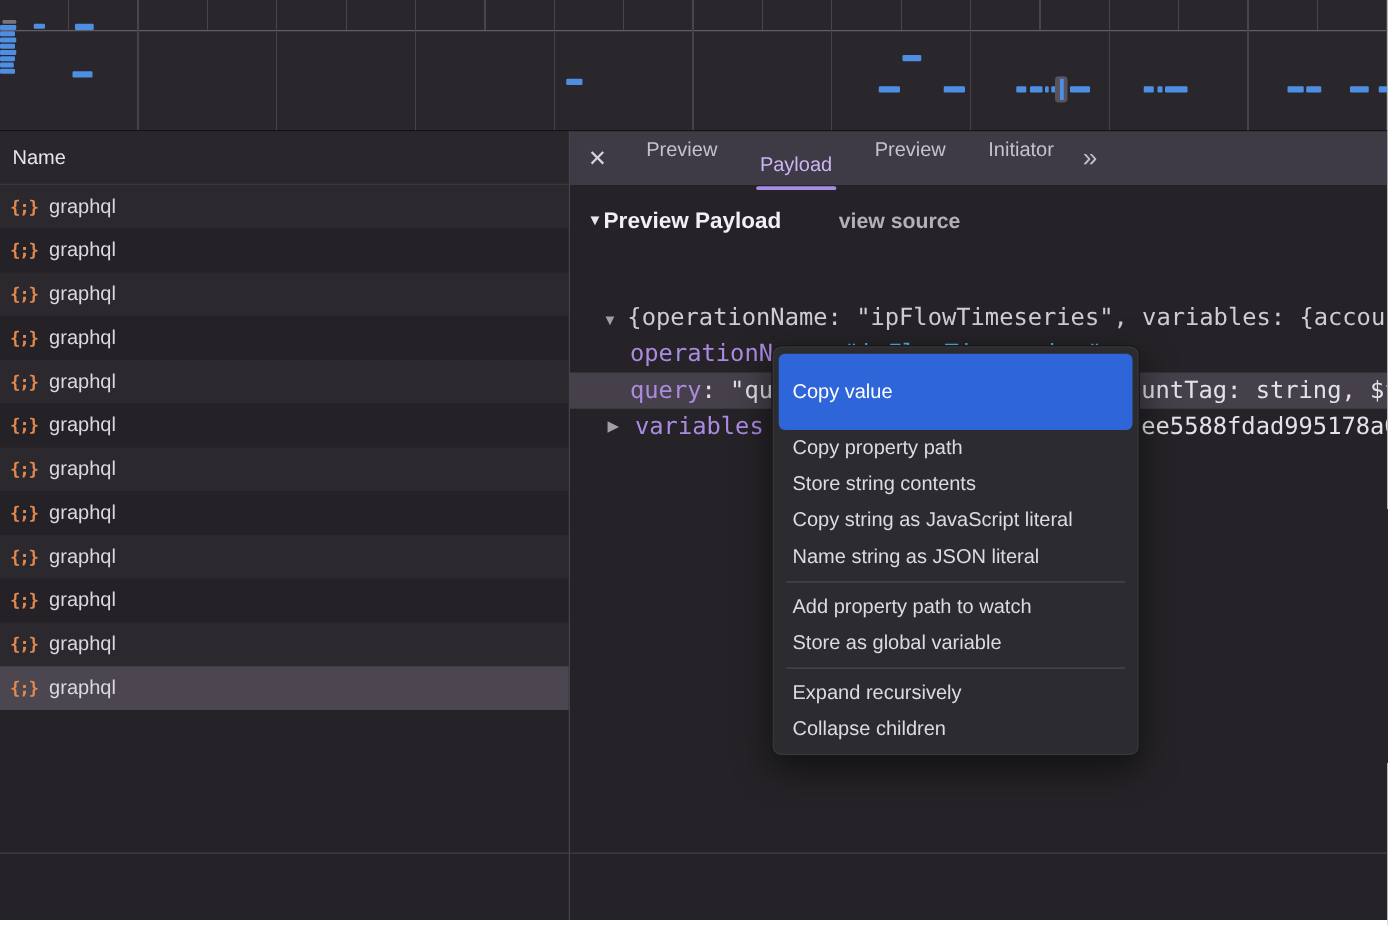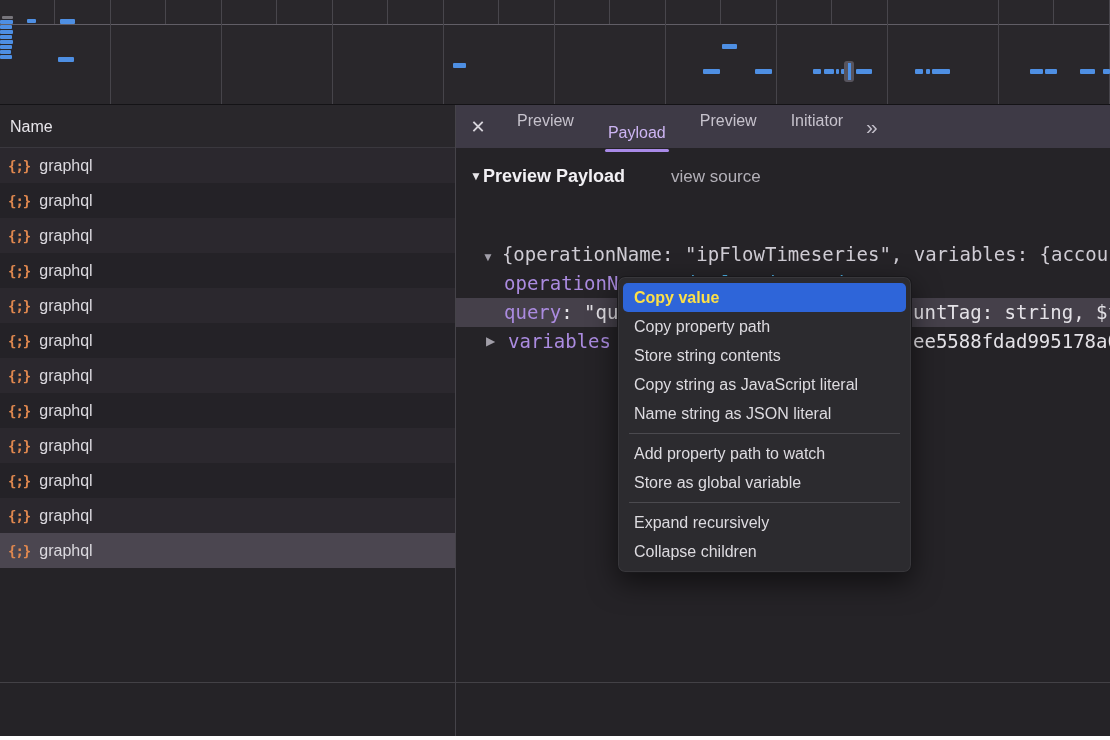--- a/index.html
+++ b/index.html
@@ -43,42 +43,42 @@
   .tab{position:relative;height:43px;line-height:43px;padding:0 15px;margin:0 2px;cursor:default;}
   .tab.active{color:#cdb5f3;margin-top:12px;}
   .tab.active::after{content:"";position:absolute;left:12px;right:12px;bottom:2px;height:3px;
                      background:#a98ae8;border-radius:2px;}
   .tab-overflow{margin-left:6px;font-size:21px;color:#c3bfca;letter-spacing:-2px;}
 
   
   .payload{position:absolute;left:0;top:43px;width:100%;bottom:0;overflow:hidden;}
   .section-header{margin:18px 0 0 14px;font-size:18px;color:#f2f0f4;font-weight:bold;}
   .section-header .tri{font-size:12px;margin-right:1px;vertical-align:2px;color:#e8e6ea;}
-  .view-source{font-weight:normal;color:#b3b0b8;font-size:17px;margin-left:46px;}
+  .view-source{font-weight:bold;color:#b3b0b8;font-size:17px;margin-left:46px;}
   .tree{position:absolute;left:0;top:92px;width:100%;
         font-family:"DejaVu Sans Mono",monospace;font-size:19px;color:#d6d4da;}
   .trow{position:relative;height:29px;line-height:29px;white-space:nowrap;overflow:hidden;}
   .trow .tri{font-family:"Liberation Sans",sans-serif;font-size:12px;color:#a19ea8;margin-right:8px;}
   .t-root{padding-left:26px;color:#cfccd4;}
   .t-leaf{padding-left:48px;}
   .t-child-arrow{position:absolute;left:30px;top:0;}
   .t-vars-key{padding-left:52px;}
   .trow.selected{background:#45404a;}
   .key{color:#ab8be0;}
   .str{color:#4db3e8;}
   .plain{color:#e4e2e7;}
   .frag-right{position:absolute;left:457px;top:0;color:#e4e2e7;}
 
   
   .context-menu{position:absolute;left:617px;top:276px;width:293px;background:#2c2b2f;
                 border:1px solid #19181b;border-radius:8px;padding:6px 0;z-index:9;
                 box-shadow:0 10px 28px rgba(0,0,0,.55), inset 0 0 0 1px rgba(255,255,255,.06);
                 font-size:16px;color:#dddbe0;}
   .menu-item{height:29px;line-height:29px;padding:0 16px;white-space:nowrap;}
-  .menu-item.highlighted{background:#2e65d9;color:#fde047;margin:0 5px;padding:0 11px;border-radius:5px;font-weight:bold;}
+  .menu-item.highlighted{background:#2e65d9;color:#ffffff;margin:0 5px;padding:16px 11px;border-radius:5px;}
   .menu-divider{height:1px;background:#4b4a4f;margin:5px 11px;}
 
   .footer-strip{position:absolute;left:0;top:736px;width:1110px;height:4px;background:#ffffff;}
 </style>
 </head>
 <body>
 
 <div class="stage">
   <div class="devtools">
 

